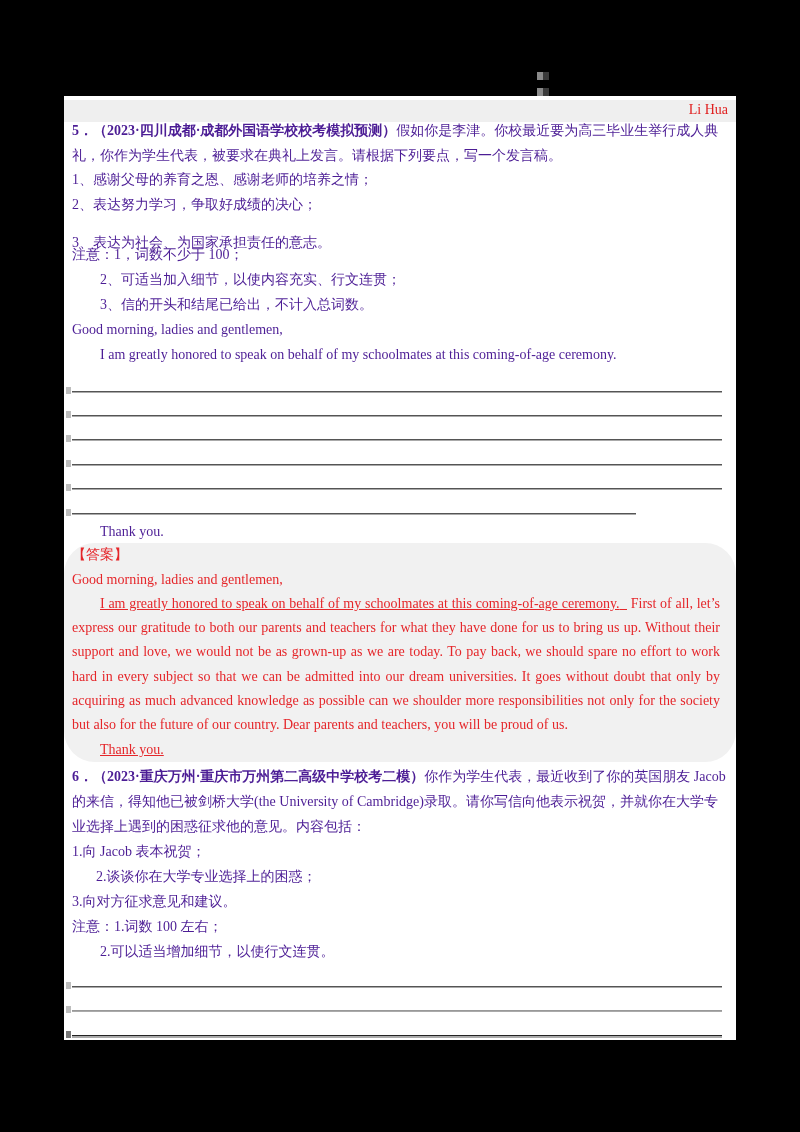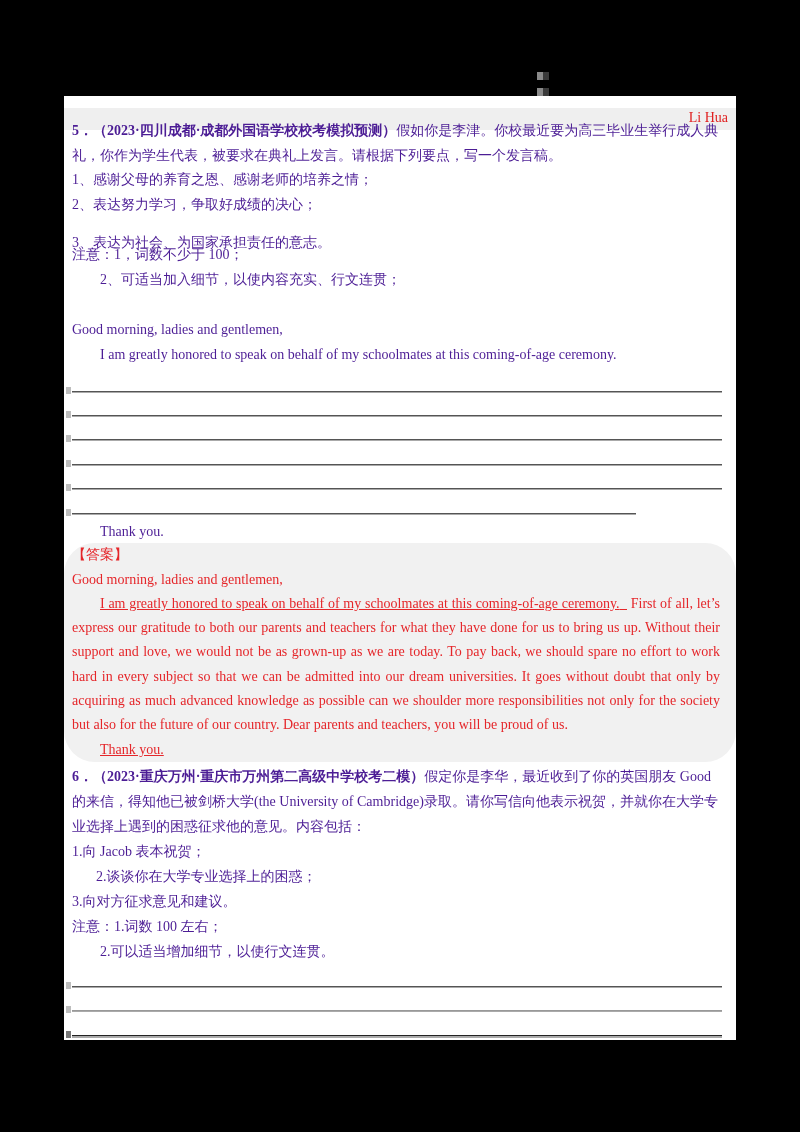--- a/index.html
+++ b/index.html
@@ -30,21 +30,21 @@
       position: absolute;
       left: 64px;
       top: 96px;
       width: 672px;
       height: 944px;
       background: #fff;
       overflow: hidden;
     }
     .header-strip {
       position: absolute;
-      left: 0; top: 12px;
+      left: 0; top: 4px;
       width: 672px;
       height: 22px;
       background: #efefef;
     }
     .header-name {
       position: absolute;
       right: 8px;
       top: 2px;
       color: #e02020;
       font-size: 14px;
@@ -110,20 +110,21 @@
 
   <div class="line" style="top:26px;">
     <span class="bold">5．</span><span class="bold">（2023·四川成都·成都外国语学校校考模拟预测）</span><span>假如你是李津。你校最近要为高三毕业生举行成人典</span>
   </div>
   <div class="line" style="top:51px;">礼，你作为学生代表，被要求在典礼上发言。请根据下列要点，写一个发言稿。</div>
   <div class="line" style="top:75px;">1、感谢父母的养育之恩、感谢老师的培养之情；</div>
   <div class="line" style="top:100px;">2、表达努力学习，争取好成绩的决心；</div>
   <div class="line" style="top:138px;">3、表达为社会、为国家承担责任的意志。</div>
   <div class="line" style="top:150px;">注意：1，词数不少于 100；</div>
   <div class="line indent" style="top:175px;">2、可适当加入细节，以使内容充实、行文连贯；</div>
+  <div class="line indent" style="top:200px;">3、信的开头和结尾已给出，不计入总词数。</div>
   <div class="line" style="top:225px;">Good morning, ladies and gentlemen,</div>
   <div class="line indent" style="top:250px;">I am greatly honored to speak on behalf of my schoolmates at this coming-of-age ceremony.</div>
 
   <div class="rule-mark" style="top:291px;"></div>
   <div class="rule" style="top:295px; width:650px;"></div>
   <div class="rule-mark" style="top:315px;"></div>
   <div class="rule" style="top:319px; width:650px;"></div>
   <div class="rule-mark" style="top:339px;"></div>
   <div class="rule" style="top:343px; width:650px;"></div>
   <div class="rule-mark" style="top:364px;"></div>
@@ -139,21 +140,21 @@
     <div class="line red" style="top:3px;">【答案】</div>
     <div class="line red" style="top:28px;">Good morning, ladies and gentlemen,</div>
     <div class="answer-para" style="top:49px; text-indent:28px;">
       <span class="u">I am greatly honored to speak on behalf of my schoolmates at this coming-of-age ceremony.</span><span class="u">&nbsp;&nbsp;</span>
       <span>First of all, let’s express our gratitude to both our parents and teachers for what they have done for us to bring us up. Without their support and love, we would not be as grown-up as we are today. To pay back, we should spare no effort to work hard in every subject so that we can be admitted into our dream universities. It goes without doubt that only by acquiring as much advanced knowledge as possible can we shoulder more responsibilities not only for the society but also for the future of our country. Dear parents and teachers, you will be proud of us.</span>
     </div>
     <div class="line red indent u" style="top:198px;">Thank you.</div>
   </div>
 
   <div class="line" style="top:672px;">
-    <span class="bold">6．</span><span class="bold">（2023·重庆万州·重庆市万州第二高级中学校考二模）</span><span>假定你是李华，最近收到了你的英国朋友 Good</span>
+    <span class="bold">6．</span><span class="bold">（2023·重庆万州·重庆市万州第二高级中学校考二模）</span><span>你作为学生代表，最近收到了你的英国朋友 Jacob</span>
   </div>
   <div class="line" style="top:722px;">业选择上遇到的困惑征求他的意见。内容包括：</div>
   <div class="line" style="top:697px;">的来信，得知他已被剑桥大学(the University of Cambridge)录取。请你写信向他表示祝贺，并就你在大学专</div>
   <div class="line" style="top:747px;">1.向 Jacob 表本祝贺；</div>
   <div class="line" style="top:772px;margin-left:24px;">2.谈谈你在大学专业选择上的困惑；</div>
   <div class="line" style="top:797px;">3.向对方征求意见和建议。</div>
   <div class="line" style="top:822px;">注意：1.词数 100 左右；</div>
   <div class="line indent" style="top:847px;">2.可以适当增加细节，以使行文连贯。</div>
 
   <div class="rule-mark" style="top:886px;"></div>

